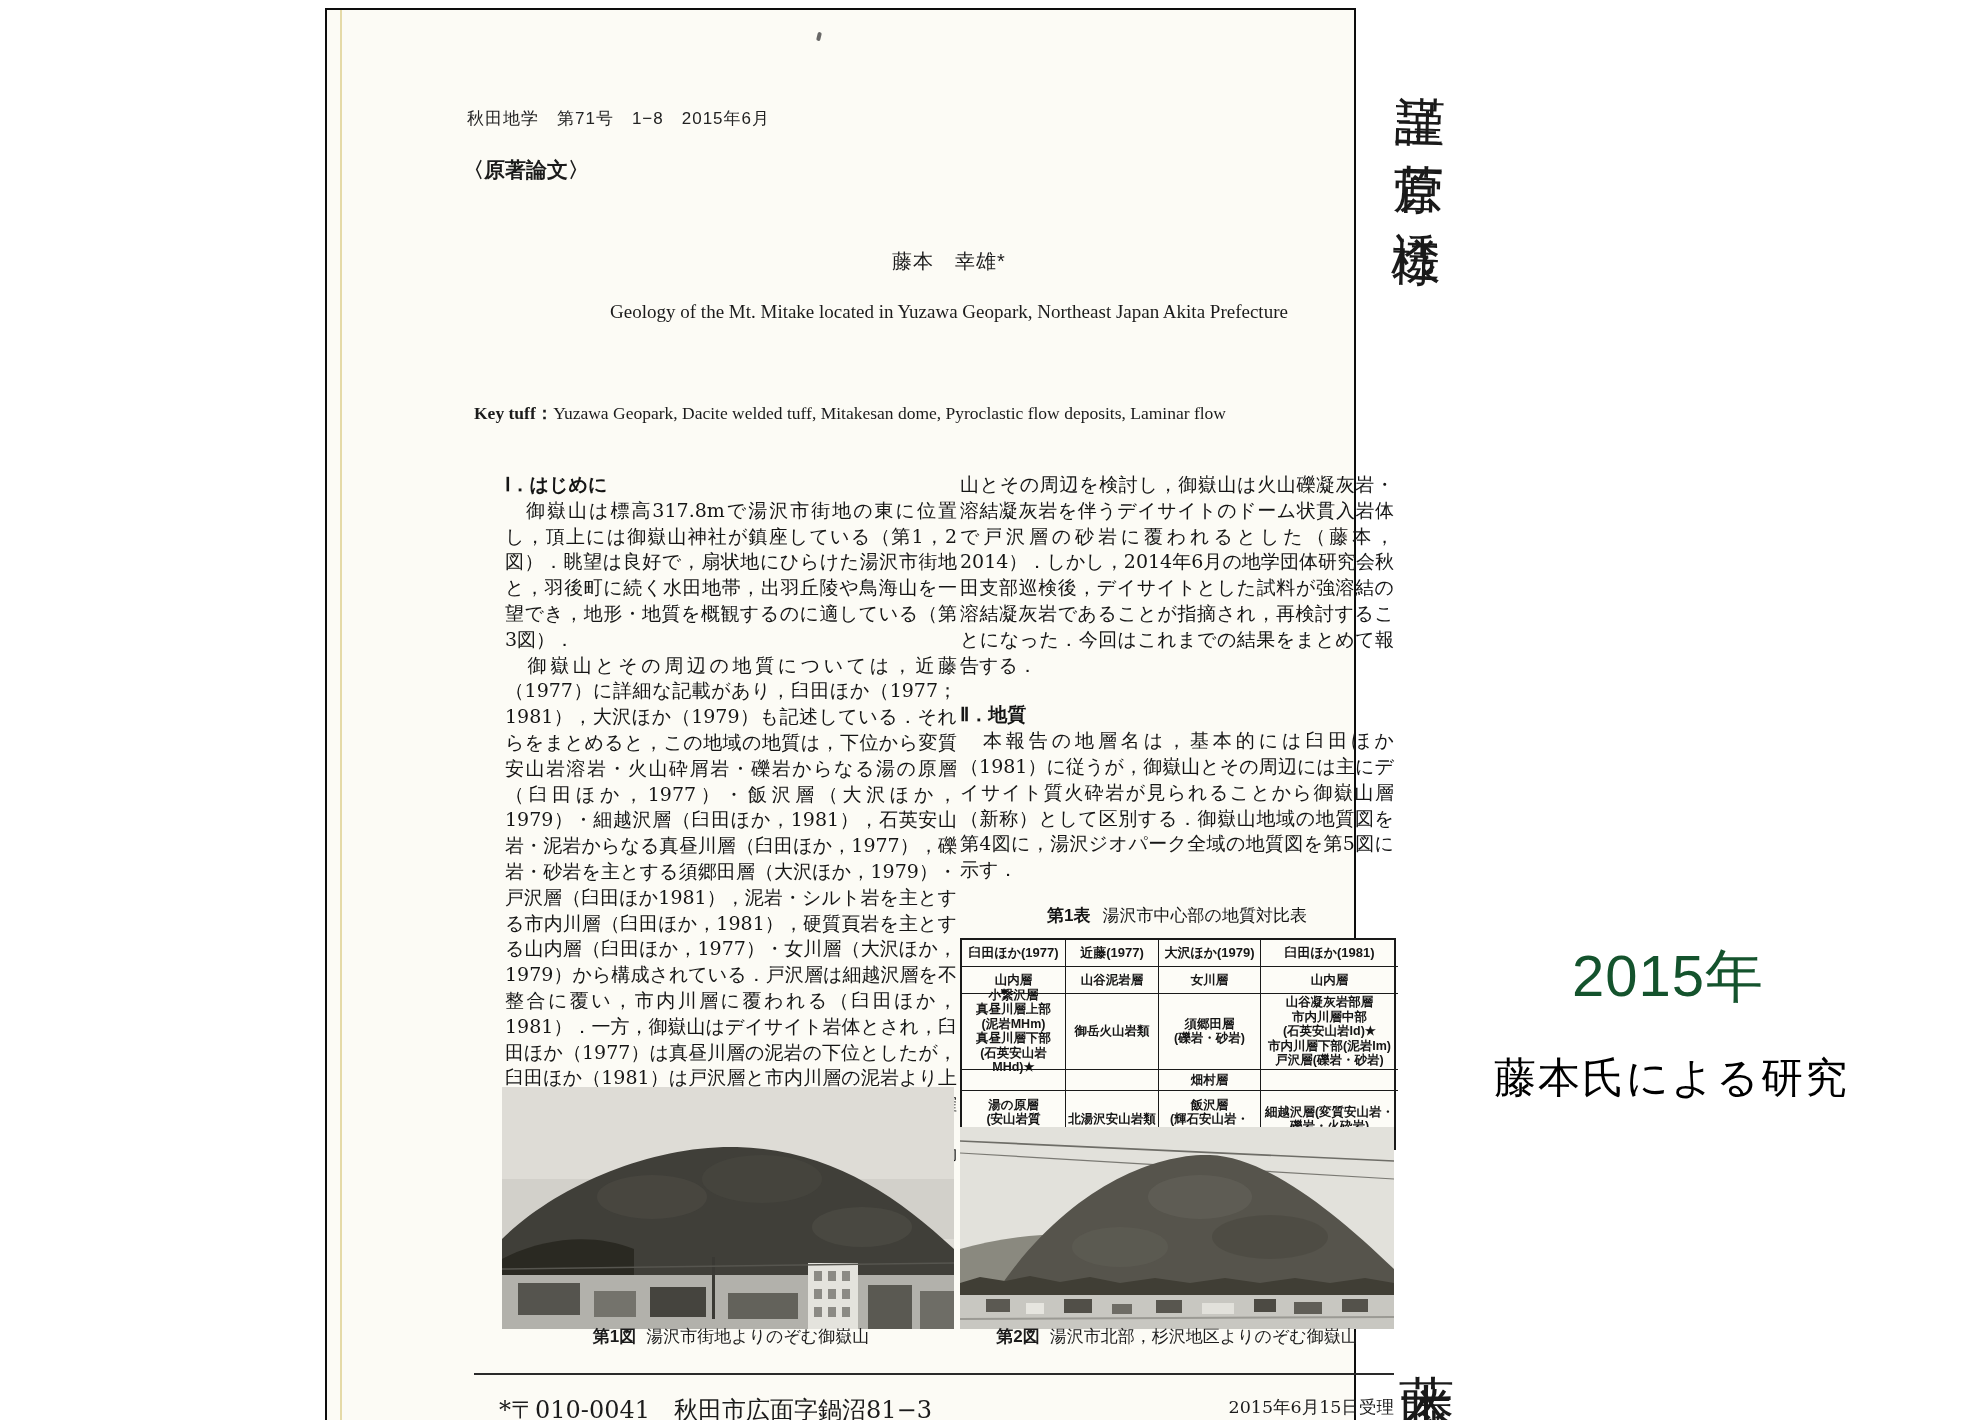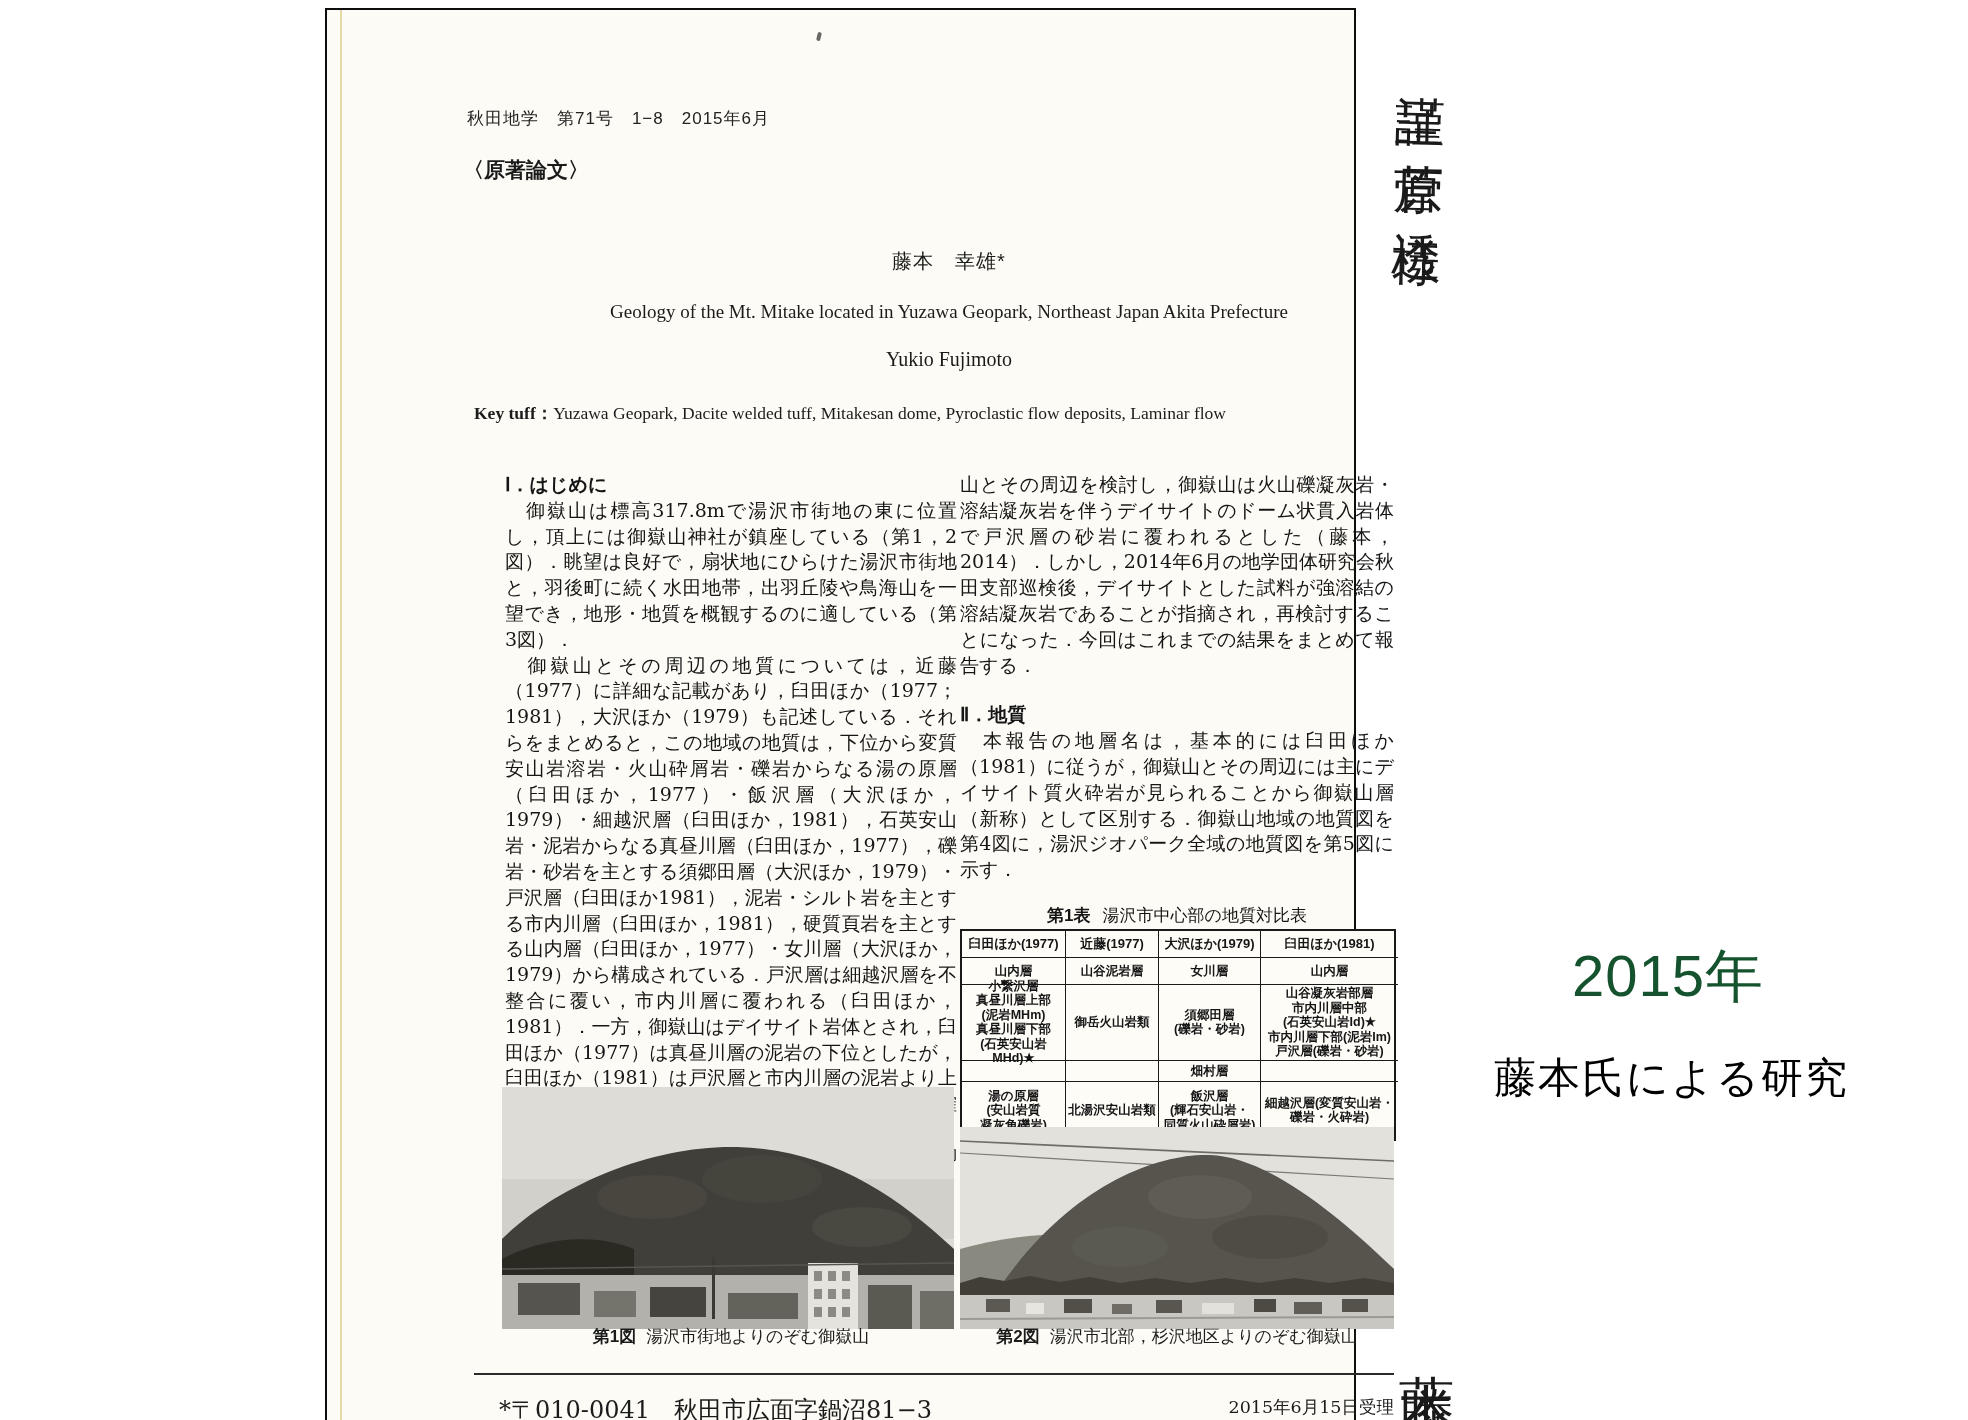--- a/index.html
+++ b/index.html
@@ -28,21 +28,21 @@
          font-family:"DejaVu Serif", serif; color:#151515; }
   .col-left { left:178px; width:452px; }
   .col-right { left:633px; width:434px; }
   .sec-heading { font-family:"Liberation Sans", sans-serif; font-weight:bold; text-align:left; }
   .rc-heading { margin-top:24px; }
   .para { }
 
   
   .table-title { margin-top:20px; text-align:center; font-size:17px; font-family:"Liberation Sans", sans-serif; }
   .table-title .tlabel { font-weight:bold; margin-right:12px; }
-  .geo-table { margin-top:0; display:grid; width:436px;
+  .geo-table { margin-top:9px; display:grid; width:436px;
                grid-template-columns:104px 93px 102px 137px;
                grid-template-rows:27px 27px 76px 21px 57px;
                border:2px solid #1a1a1a; background:#fdfcf7;
                font-family:"Liberation Sans", sans-serif; }
   .geo-cell { border-right:1px solid #1a1a1a; border-bottom:1px solid #1a1a1a;
               display:flex; align-items:center; justify-content:center;
               font-size:12.5px; line-height:14.5px; font-weight:bold; text-align:center;
               white-space:pre-line; padding:1px 1px; }
   .geo-cell.last-col { border-right:none; }
   .geo-cell.last-row { border-bottom:none; }
@@ -80,21 +80,20 @@
 <div class="page">
 
   <div class="scan">
     <div class="scan-edge-line"></div>
     <div class="scan-artifact"></div>
 
     <div class="abs journal-line">秋田地学　第71号　1−8　2015年6月</div>
     <div class="abs article-type">〈原著論文〉</div>
     <div class="abs centered author-ja">藤本　幸雄*</div>
     <div class="abs centered title-en">Geology of the Mt. Mitake located in Yuzawa Geopark, Northeast Japan Akita Prefecture</div>
-    <div class="abs centered author-en">Yukio Fujimoto</div>
     <div class="abs keywords"><b>Key tuff：</b><span>Yuzawa Geopark, Dacite welded tuff, Mitakesan dome, Pyroclastic flow deposits, Laminar flow</span></div>
 
     <div class="col col-left">
       <div class="sec-heading">Ⅰ．はじめに</div>
       <div class="para">　御嶽山は標高317.8mで湯沢市街地の東に位置し，頂上には御嶽山神社が鎮座している（第1，2図）．眺望は良好で，扇状地にひらけた湯沢市街地と，羽後町に続く水田地帯，出羽丘陵や鳥海山を一望でき，地形・地質を概観するのに適している（第3図）．</div>
       <div class="para">　御嶽山とその周辺の地質については，近藤（1977）に詳細な記載があり，臼田ほか（1977；1981），大沢ほか（1979）も記述している．それらをまとめると，この地域の地質は，下位から変質安山岩溶岩・火山砕屑岩・礫岩からなる湯の原層（臼田ほか，1977）・飯沢層（大沢ほか，1979）・細越沢層（臼田ほか，1981），石英安山岩・泥岩からなる真昼川層（臼田ほか，1977），礫岩・砂岩を主とする須郷田層（大沢ほか，1979）・戸沢層（臼田ほか1981），泥岩・シルト岩を主とする市内川層（臼田ほか，1981），硬質頁岩を主とする山内層（臼田ほか，1977）・女川層（大沢ほか，1979）から構成されている．戸沢層は細越沢層を不整合に覆い，市内川層に覆われる（臼田ほか，1981）．一方，御嶽山はデイサイト岩体とされ，臼田ほか（1977）は真昼川層の泥岩の下位としたが，臼田ほか（1981）は戸沢層と市内川層の泥岩より上位（貫入関係）とするなどその層序上の位置は明確ではなかった（第1表）．</div>
       <div class="para">　筆者は湯沢ジオパーク運動に参加するなかで，御嶽</div>
     </div>
 
     <div class="col col-right">

